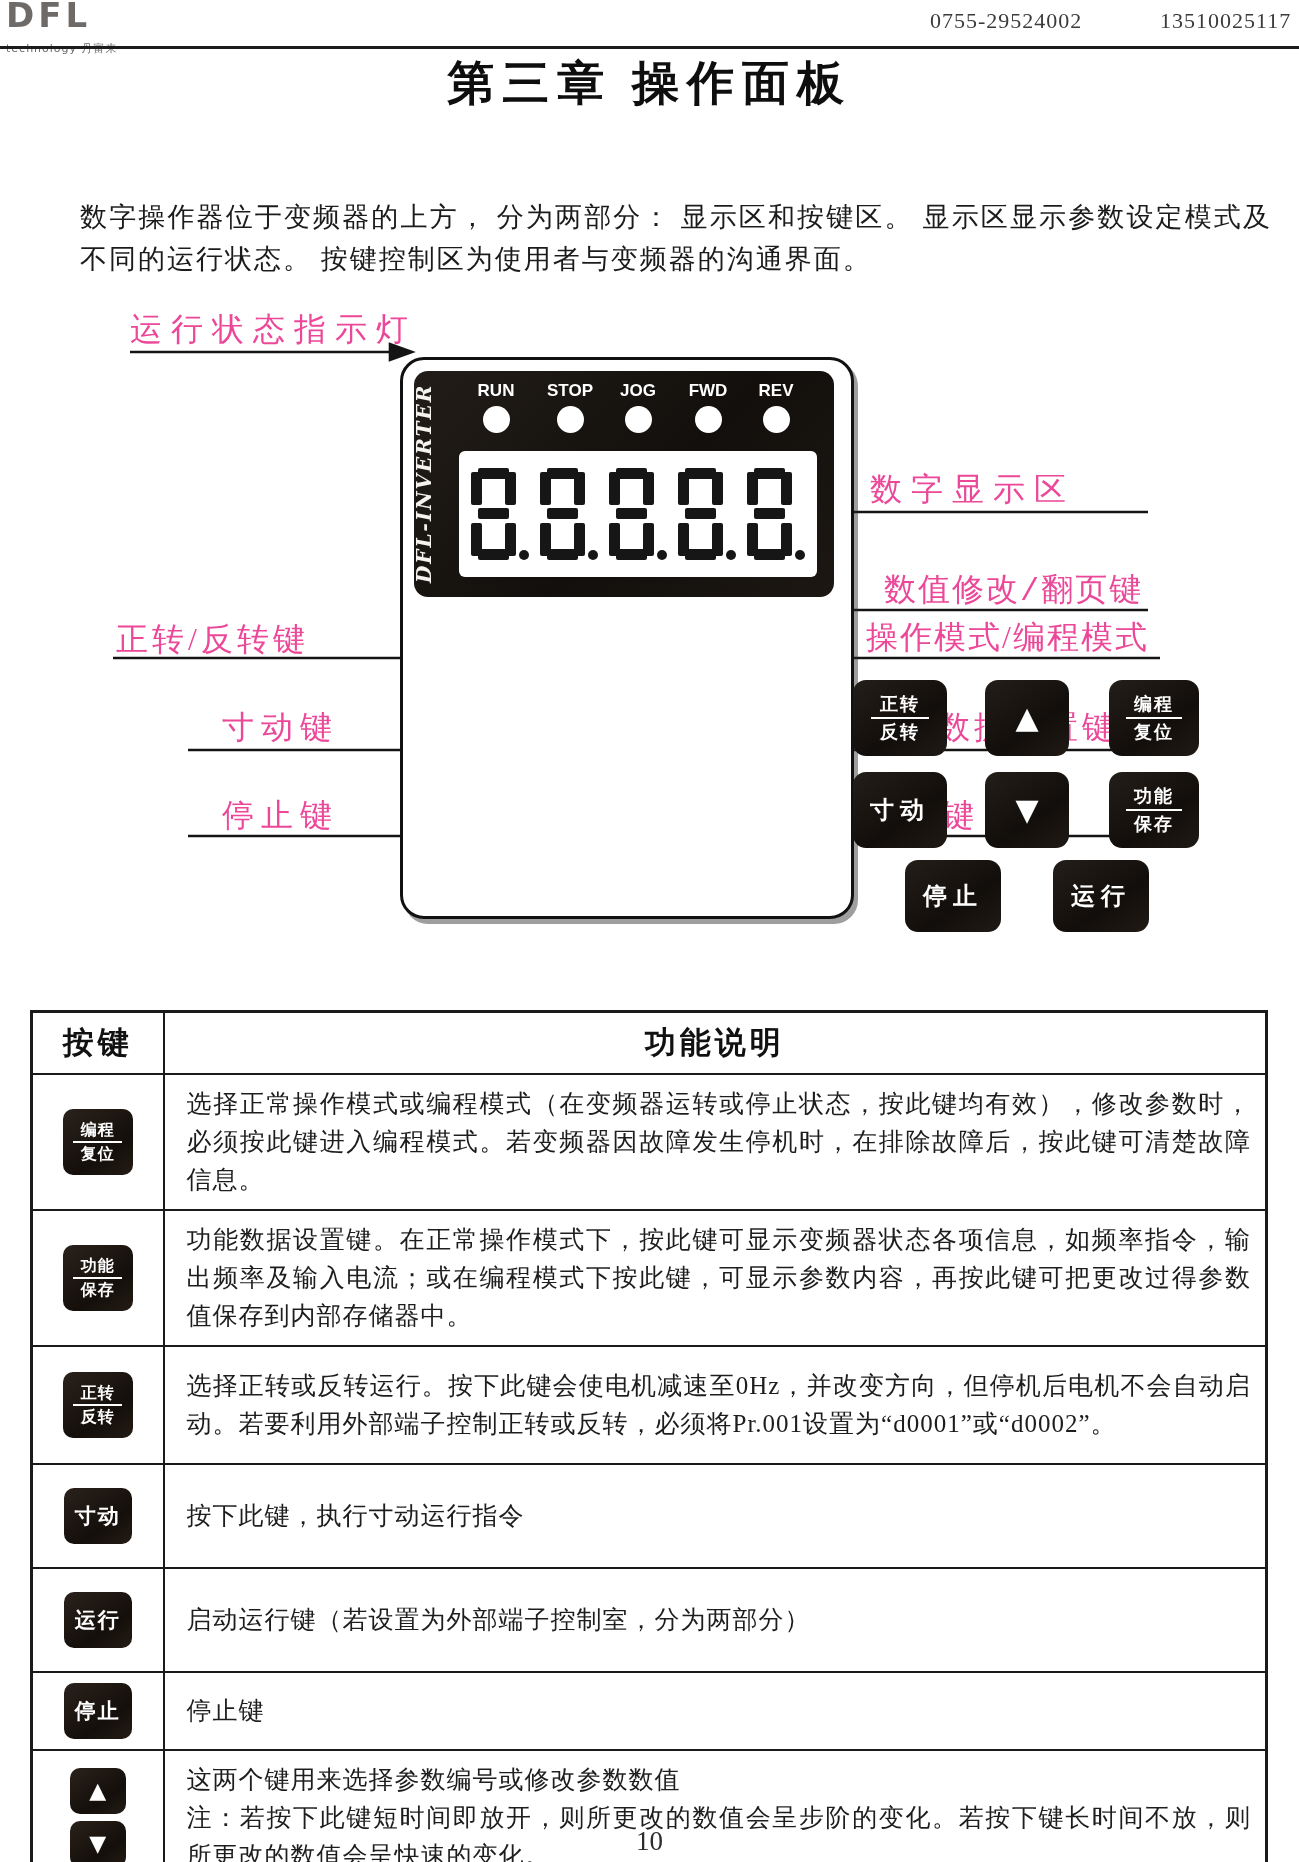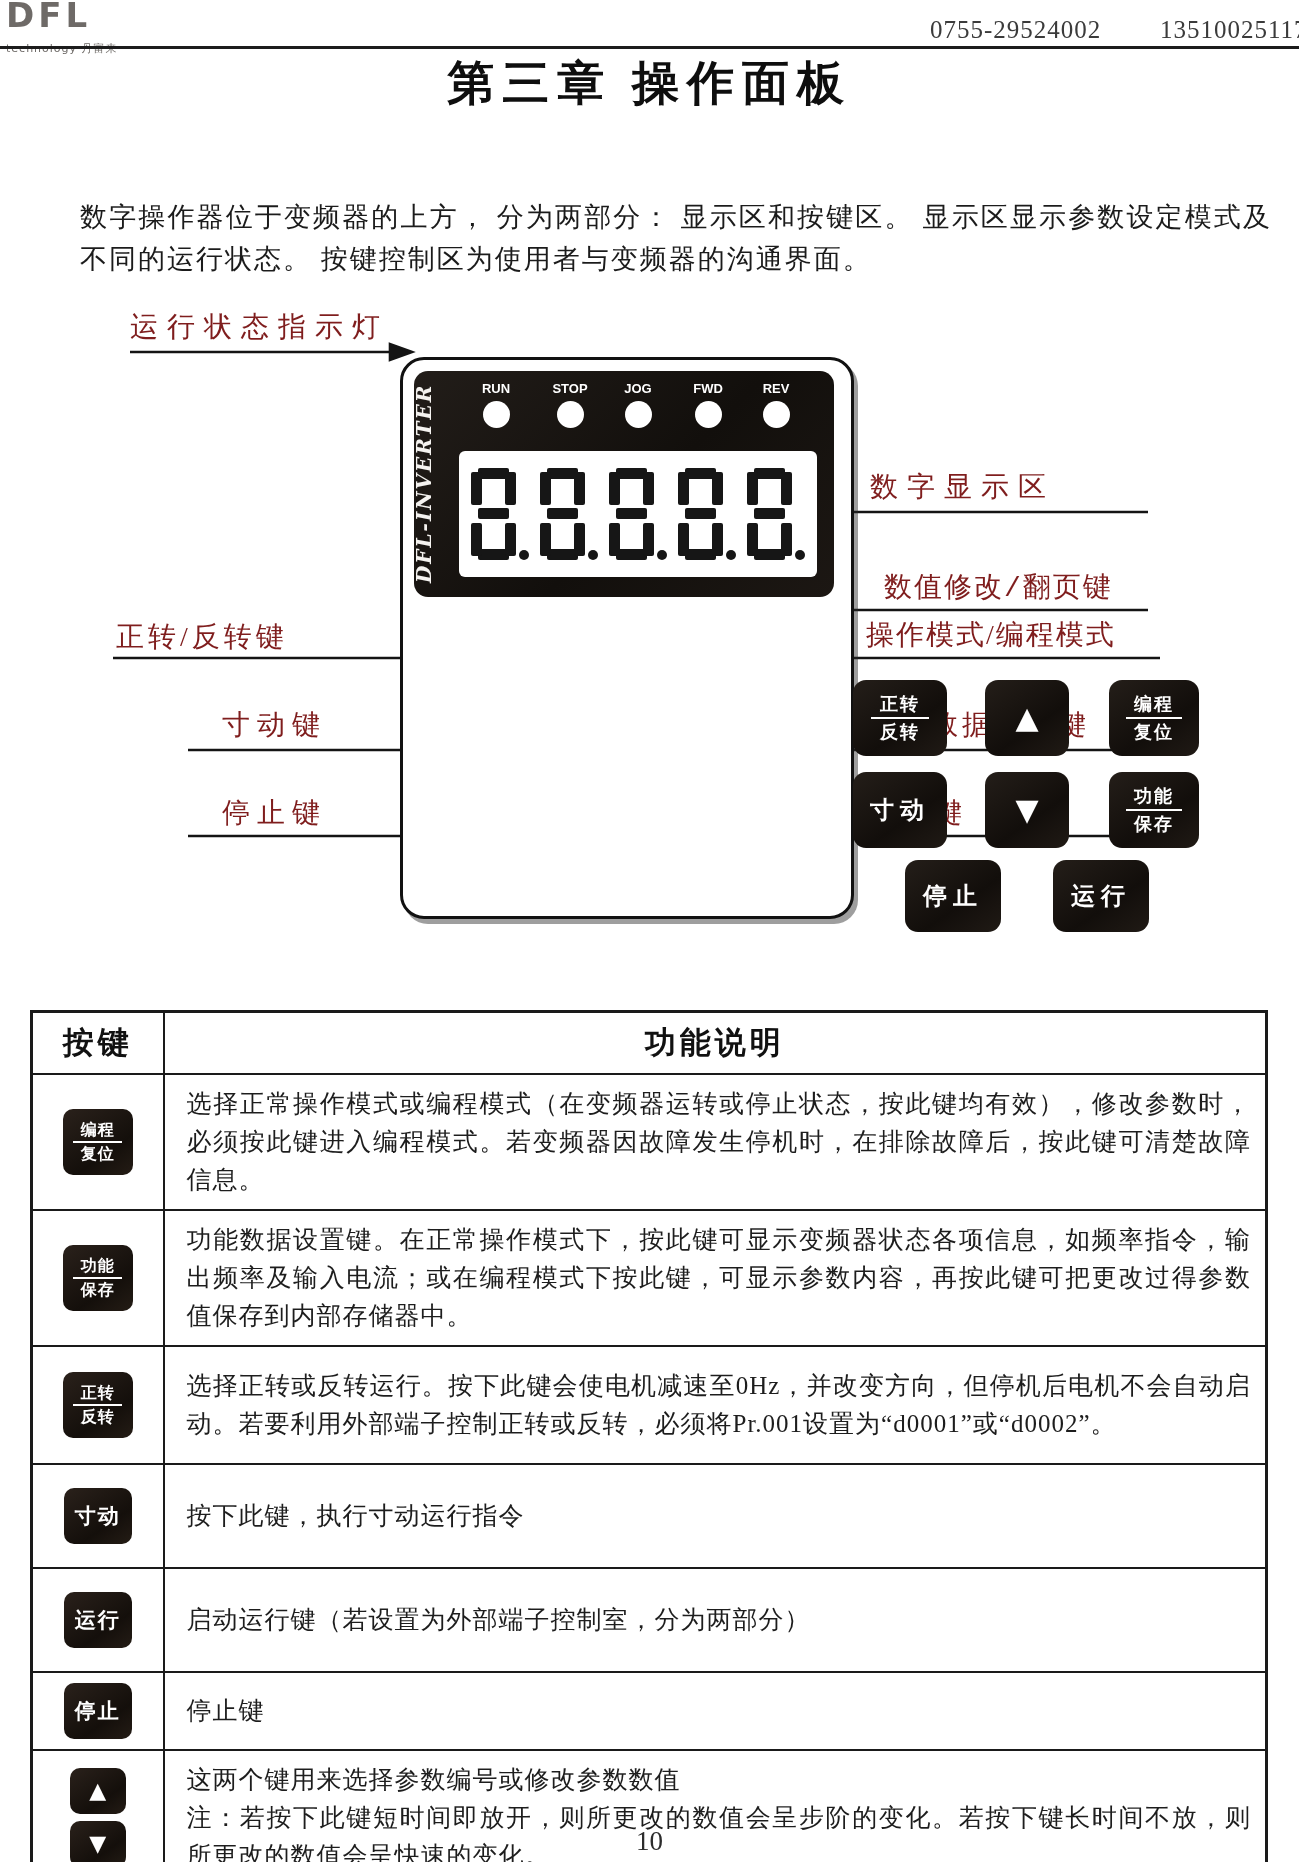--- a/index.html
+++ b/index.html
@@ -6,45 +6,45 @@
   .page{position:relative;width:1299px;height:1862px;background:#ffffff;overflow:hidden;
         font-family:"Liberation Serif","DejaVu Serif",serif;color:#1a1a1a;}
 
   
   .hdr{position:absolute;left:0;top:0;width:1299px;height:48px;}
   .hdr-rule{position:absolute;left:0;top:46px;width:1299px;height:3px;background:#1c1c1c;}
   .logo{position:absolute;left:6px;top:0px;}
   .logo-main{font-family:"DejaVu Sans",sans-serif;font-weight:900;font-size:34px;line-height:30px;
              color:#6e6a67;letter-spacing:4px;}
   .logo-sub{font-family:"DejaVu Sans",sans-serif;font-size:11px;color:#6e6a67;letter-spacing:1px;margin-top:11px;}
-  .phone{position:absolute;top:16px;font-size:25px;color:#3b3b3b;letter-spacing:1px;}
+  .phone{position:absolute;top:8px;font-size:22px;color:#3b3b3b;letter-spacing:1px;}
   .phone1{left:930px;}
   .phone2{left:1160px;}
 
   
   .doc-title{position:absolute;left:0;top:52px;width:1299px;text-align:center;
              font-size:47px;font-weight:900;letter-spacing:8px;color:#0e0e0e;}
   .sec-head{position:absolute;left:4px;top:142px;font-size:30px;letter-spacing:3px;color:#151515;}
   .sec-par{position:absolute;left:80px;top:196px;width:1192px;font-size:27px;line-height:42px;
            letter-spacing:2px;color:#1b1b1b;text-align:justify;}
 
   
   .diagram{position:absolute;left:0;top:300px;width:1299px;height:712px;}
   .arrows{position:absolute;left:0;top:0;width:1299px;height:712px;}
-  .callout{position:absolute;font-size:28px;color:#7f1d1d;white-space:nowrap;}
+  .callout{position:absolute;font-size:32px;color:#ec4899;white-space:nowrap;}
 
   .panel{position:absolute;left:400px;top:57px;width:448px;height:556px;background:#fff;
          border:3px solid #111;border-radius:24px;box-shadow:4px 5px 0 rgba(40,40,40,.45);}
   .bezel{position:absolute;left:11px;top:11px;width:420px;height:226px;border-radius:14px;
          background:linear-gradient(135deg,#221d19 0%,#120f0c 55%,#1c1713 100%);}
   .brand{position:absolute;left:-2px;top:8px;height:208px;width:36px;writing-mode:vertical-rl;
          transform:rotate(180deg);text-align:center;color:#f5f3f0;
          font:italic 700 20px "DejaVu Serif",serif;letter-spacing:2px;}
   .led{position:absolute;top:10px;width:72px;text-align:center;}
-  .led-label{font-family:"Liberation Sans","DejaVu Sans",sans-serif;font-weight:700;font-size:13px;color:#fff;}
+  .led-label{font-family:"Liberation Sans","DejaVu Sans",sans-serif;font-weight:700;font-size:17px;color:#fff;}
   .led-dot{width:27px;height:27px;border-radius:50%;background:#fff;margin:5px auto 0;}
   .lcd{position:absolute;left:45px;top:80px;width:358px;height:126px;background:#fff;border-radius:6px;
        display:flex;align-items:center;justify-content:center;gap:11px;}
   .seg-digit{position:relative;width:58px;height:92px;}
   .sg{position:absolute;background:#161616;border-radius:2px;}
   .sg.t{left:7px;top:0;width:31px;height:11px;}
   .sg.m{left:7px;top:40px;width:31px;height:11px;}
   .sg.b{left:7px;top:81px;width:31px;height:11px;}
   .sg.tl{left:0;top:4px;width:11px;height:33px;}
   .sg.tr{left:34px;top:4px;width:11px;height:33px;}

